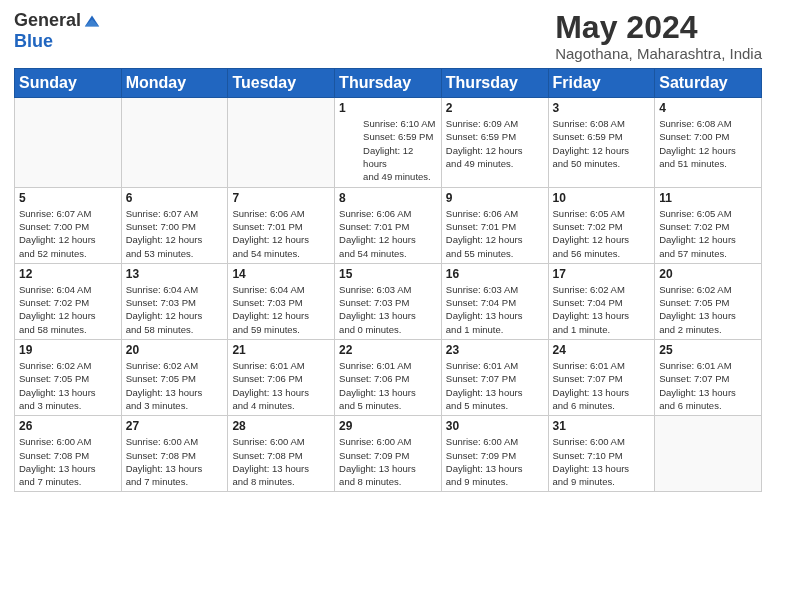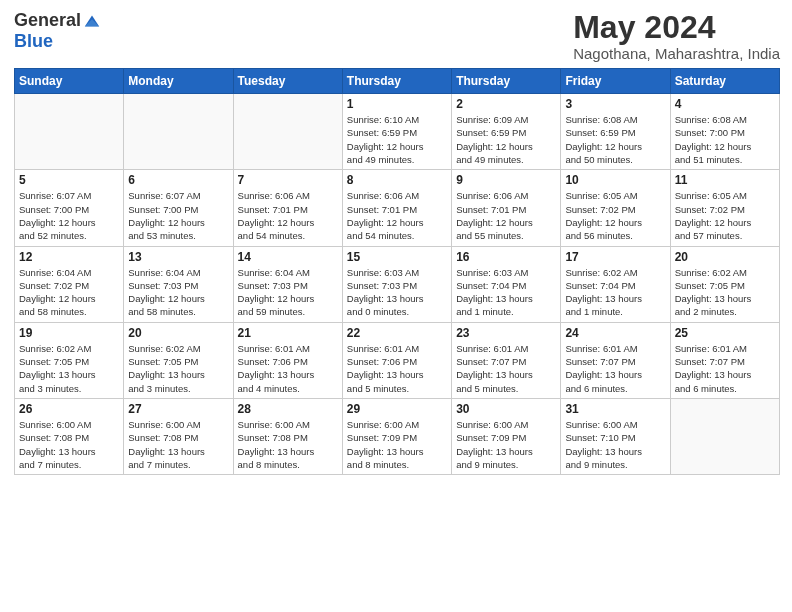--- a/index.html
+++ b/index.html
@@ -7,21 +7,21 @@
       font-family: Arial, sans-serif;
       background: #fff;
       width: 792px;
       min-height: 612px;
       padding: 0;
     }
     .page {
       width: 792px;
       min-height: 612px;
       background: #fff;
-      padding: 10px 12px 10px 14px;
+      padding: 10px 30px 10px 14px;
     }
     .header {
       display: flex;
       justify-content: space-between;
       align-items: flex-start;
       margin-bottom: 6px;
     }
     .logo {
       display: flex;
       flex-direction: column;
@@ -62,21 +62,21 @@
     .calendar {
       width: 100%;
       border-collapse: collapse;
       font-size: 10.5px;
     }
     .calendar th {
       background: #2166c0;
       color: #fff;
       padding: 5px 4px;
       text-align: left;
-      font-size: 12px;
+      font-size: 16px;
       font-weight: bold;
       border: 1px solid #1a55a0;
     }
     .calendar td {
       border: 1px solid #ccc;
       vertical-align: top;
       padding: 3px 4px;
       width: calc(100% / 7);
       min-height: 80px;
       background: #fff;
@@ -132,21 +132,21 @@
         <th>Saturday</th>
       </tr>
     </thead>
     <tbody id="calendar-body">
     <tr>
           <td class="empty"></td>
           <td class="empty"></td>
           <td class="empty"></td>
           <td>
             <span class="day-number">1</span>
-            <div class="day-info" style="white-space: pre-line;">Sunrise: 6:10 AM
+            <div class="day-info" style="white-space: pre-line; margin-left: 24px;">Sunrise: 6:10 AM
 Sunset: 6:59 PM
 Daylight: 12 hours
 and 49 minutes.</div>
           </td>
           <td>
             <span class="day-number">2</span>
             <div class="day-info" style="white-space: pre-line;">Sunrise: 6:09 AM
 Sunset: 6:59 PM
 Daylight: 12 hours
 and 49 minutes.</div>

